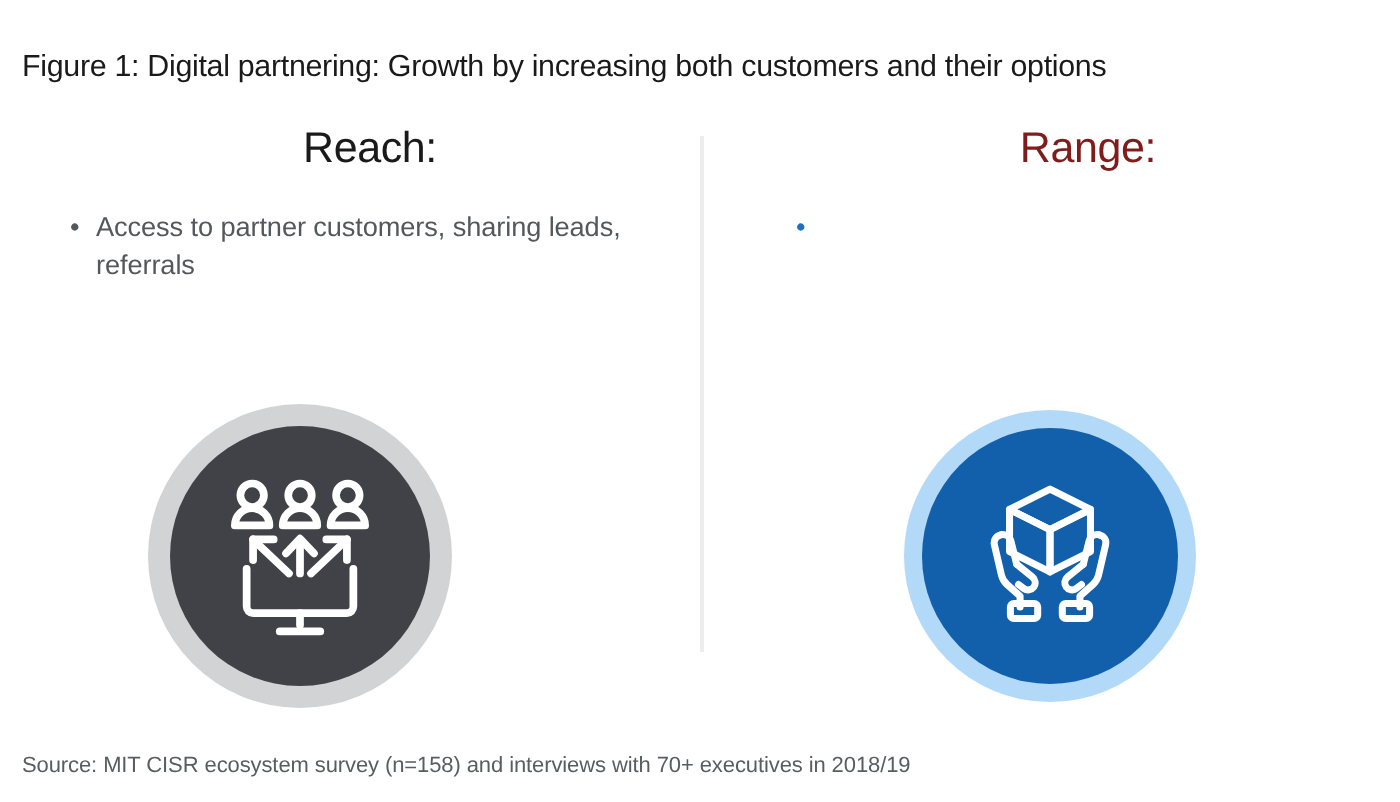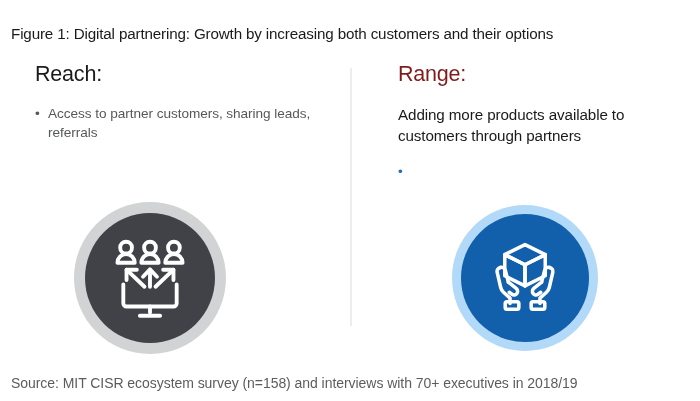--- a/index.html
+++ b/index.html
@@ -54,20 +54,21 @@
   }
   .column.left  { left: 35px;  width: 300px; }
   .column.right { left: 398px; width: 292px; }
 
   .col-heading {
     font-size: 21.5px;
     line-height: 28px;
     font-weight: 400;
     letter-spacing: -0.2px;
     margin: 0;
+    text-align: center;
   }
   .col-heading.dark  { color: #1a1a1a; }
   .col-heading.blue  { color: #7f1d1d; }
 
   .col-lead {
     margin-top: 16px;
     font-size: 15.2px;
     line-height: 21px;
     color: #1a1a1a;
     letter-spacing: -0.1px;
@@ -126,21 +127,21 @@
   }
   .icon-inner.reach { background: #414247; }
   .icon-inner.range { background: #125fab; }
   .icon-inner svg { display: block; }
 
   
   .source-note {
     position: absolute;
     left: 11px;
     top: 376px;
-    font-size: 14px;
+    font-size: 11px;
     line-height: 15px;
     color: #5a5d60;
     letter-spacing: -0.05px;
     white-space: nowrap;
   }
 </style>
 </head>
 <body>
 
 <div class="figure">
@@ -183,21 +184,20 @@
           <path d="M21 57v20.5a3.5 3.5 0 0 0 3.5 3.5h51a3.5 3.5 0 0 0 3.5-3.5V57"></path>
           <path d="M50 81v6.5"></path>
           <path d="M39 91h22"></path>
         </svg>
       </span>
     </div>
   </div>
 
   <div class="column right">
     <div class="col-heading blue">Range:</div>
-    <div class="col-lead">Adding more products available to customers through partners</div>
     <div class="col-bullet blue-dot">
       <span class="bullet-dot">•</span>
     </div>
   </div>
 
   <div class="icon-badge range">
     <div class="icon-inner range">
       <span>
         <svg width="88" height="88" viewBox="0 0 100 100" fill="none" stroke="#ffffff" stroke-width="4" stroke-linecap="round" stroke-linejoin="round">
 

